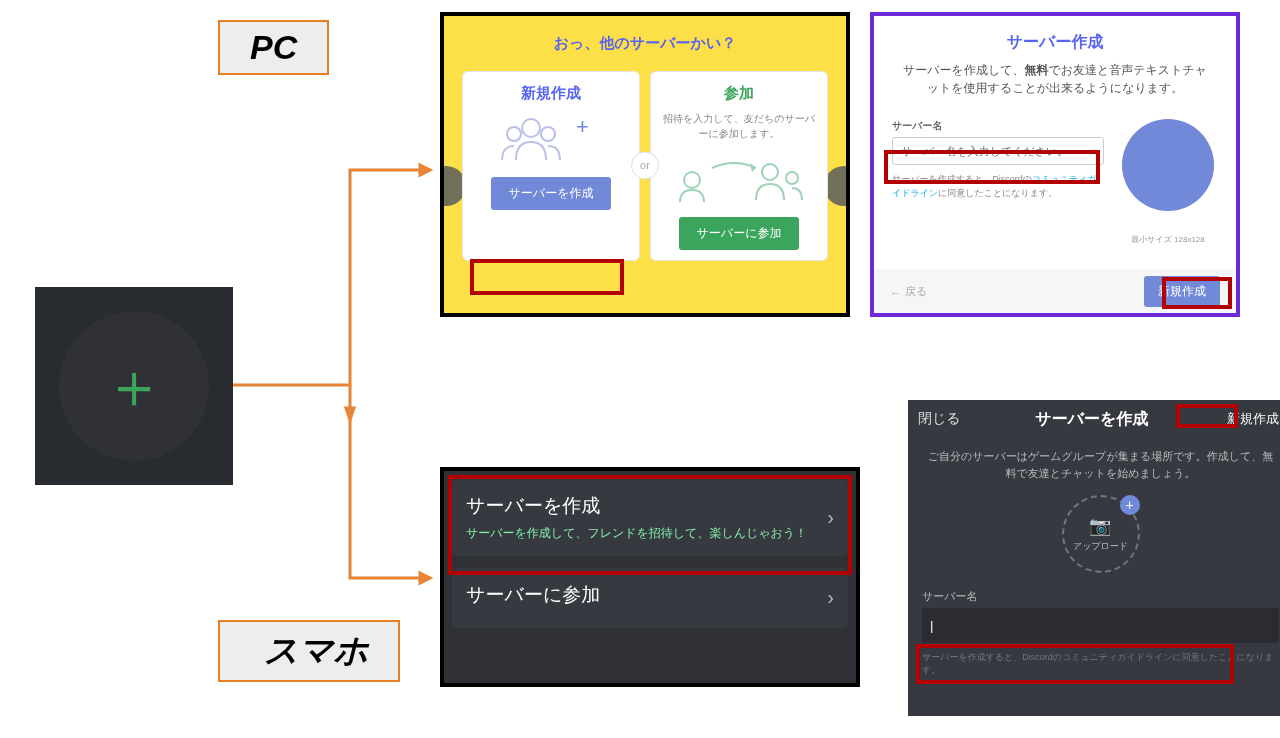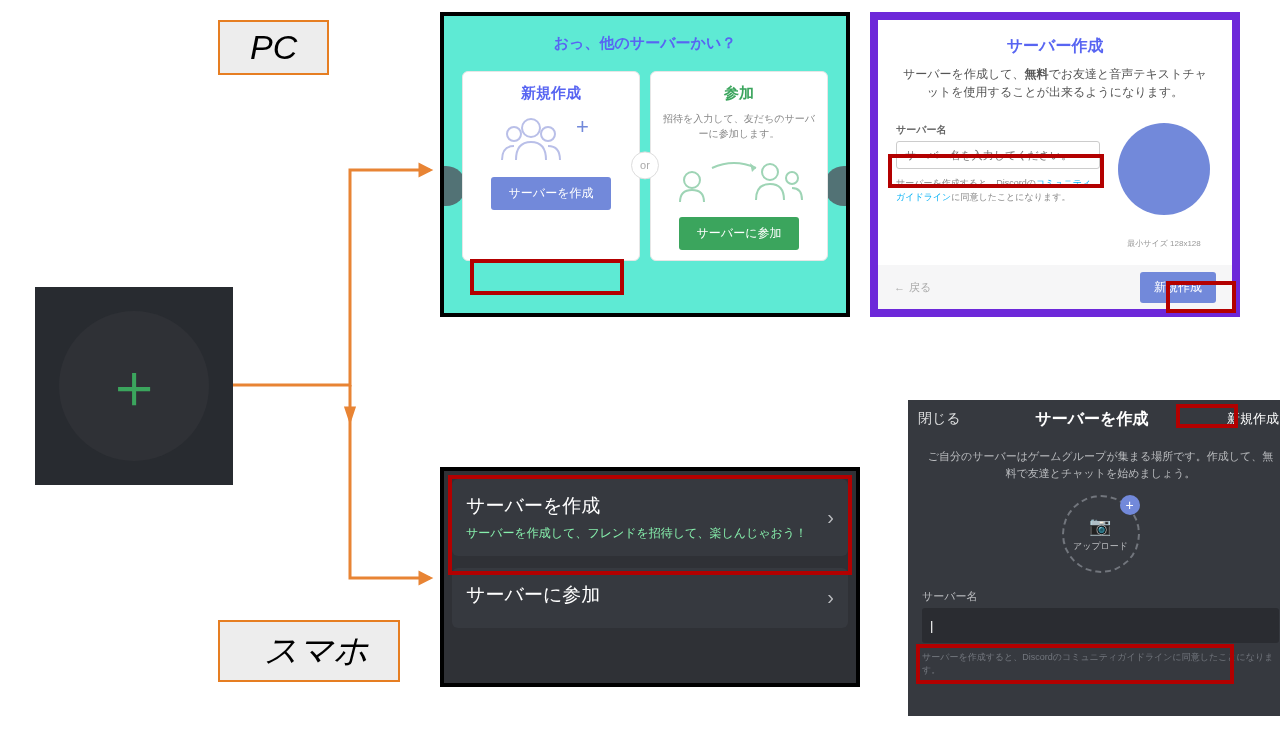--- a/index.html
+++ b/index.html
@@ -4,46 +4,46 @@
 <style>
   * { box-sizing: border-box; margin: 0; padding: 0; }
   body { font-family: "Hiragino Sans", "Meiryo", sans-serif; background: #fff; width: 1280px; height: 738px; position: relative; }
 
   
   .plus-panel { position: absolute; left: 35px; top: 287px; width: 198px; height: 198px; background: #282b30; display: flex; align-items: center; justify-content: center; }
   .plus-circle { width: 150px; height: 150px; border-radius: 50%; background: #2f3136; display: flex; align-items: center; justify-content: center; }
   .plus-sign { font-size: 62px; color: #3ba55d; font-weight: 300; line-height: 1; }
 
   
-  .label-box { position: absolute; border: 2px solid #e67e22; background: #ededed; padding: 6px 30px; font-weight: 400; font-style: italic; font-size: 34px; }
+  .label-box { position: absolute; border: 2px solid #e67e22; background: #ededed; padding: 6px 30px; font-weight: 700; font-style: italic; font-size: 34px; }
   .label-pc { left: 218px; top: 20px; }
   .label-sp { left: 218px; top: 620px; padding-left: 44px; }
 
   
   .arrow { position: absolute; stroke: #e88434; stroke-width: 3; fill: none; }
 
   
-  .pc1 { position: absolute; left: 440px; top: 12px; width: 410px; height: 305px; border: 4px solid #000; background: #5eead4; overflow: hidden; }
+  .pc1 { position: absolute; left: 440px; top: 12px; width: 410px; height: 305px; border: 4px solid #000; background: #fde047; overflow: hidden; }
   .pc1-title { text-align: center; color: #5865f2; font-size: 15px; font-weight: 700; margin-top: 18px; }
   .pc1-body { display: flex; gap: 10px; padding: 18px 18px 0; position: relative; align-items: stretch; }
   .pc1-card { flex: 1; border: 1px solid #e6e6e6; border-radius: 6px; padding: 12px 8px 10px; text-align: center; position: relative; background: #fff; }
   .pc1-card-title { font-size: 15px; font-weight: 600; margin-bottom: 8px; }
   .pc1-card-title.blue { color: #5865f2; }
   .pc1-card-title.green { color: #3ba55d; }
   .pc1-card-desc { font-size: 10px; color: #888; line-height: 1.5; margin-bottom: 10px; }
   .pc1-icon { height: 56px; display: flex; align-items: center; justify-content: center; margin-bottom: 10px; }
   .pc1-btn { display: block; margin: 0 auto; width: 120px; padding: 8px 0; color: #fff; font-size: 12px; border: none; border-radius: 3px; cursor: pointer; }
   .pc1-btn.blue { background: #7289da; }
   .pc1-btn.green { background: #3ba55d; }
   .pc1-or { position: absolute; left: 50%; top: 50%; transform: translate(-50%, -20%); width: 28px; height: 28px; border-radius: 50%; background: #fff; border: 1px solid #ddd; display: flex; align-items: center; justify-content: center; font-size: 11px; color: #aaa; z-index: 2; }
   .pc1-bgshape { position: absolute; width: 40px; height: 40px; border-radius: 50%; background: #4f545c; opacity: 0.8; }
   .redbox { border: 4px solid #b30000; position: absolute; }
 
   
-  .pc2 { position: absolute; left: 870px; top: 12px; width: 370px; height: 305px; border: 8px solid #6d28d9; background: #fff; }
+  .pc2 { position: absolute; left: 870px; top: 12px; width: 370px; height: 305px; border: 4px solid #6d28d9; background: #fff; }
   .pc2-title { text-align: center; color: #5865f2; font-size: 16px; font-weight: 700; margin-top: 16px; }
   .pc2-desc { text-align: center; font-size: 12px; color: #555; margin: 8px 24px 0; line-height: 1.5; }
   .pc2-bold { font-weight: 700; }
   .pc2-body { display: flex; padding: 22px 18px 0; gap: 14px; align-items: flex-start; }
   .pc2-left { flex: 1; }
   .pc2-label { font-size: 10px; color: #666; font-weight: 600; margin-bottom: 4px; }
   .pc2-input { width: 100%; border: 1px solid #ccc; border-radius: 3px; padding: 7px 8px; font-size: 11px; color: #999; }
   .pc2-note { font-size: 9px; color: #888; margin-top: 8px; line-height: 1.5; }
   .pc2-link { color: #00aff4; }
   .pc2-right { width: 100px; text-align: center; }

